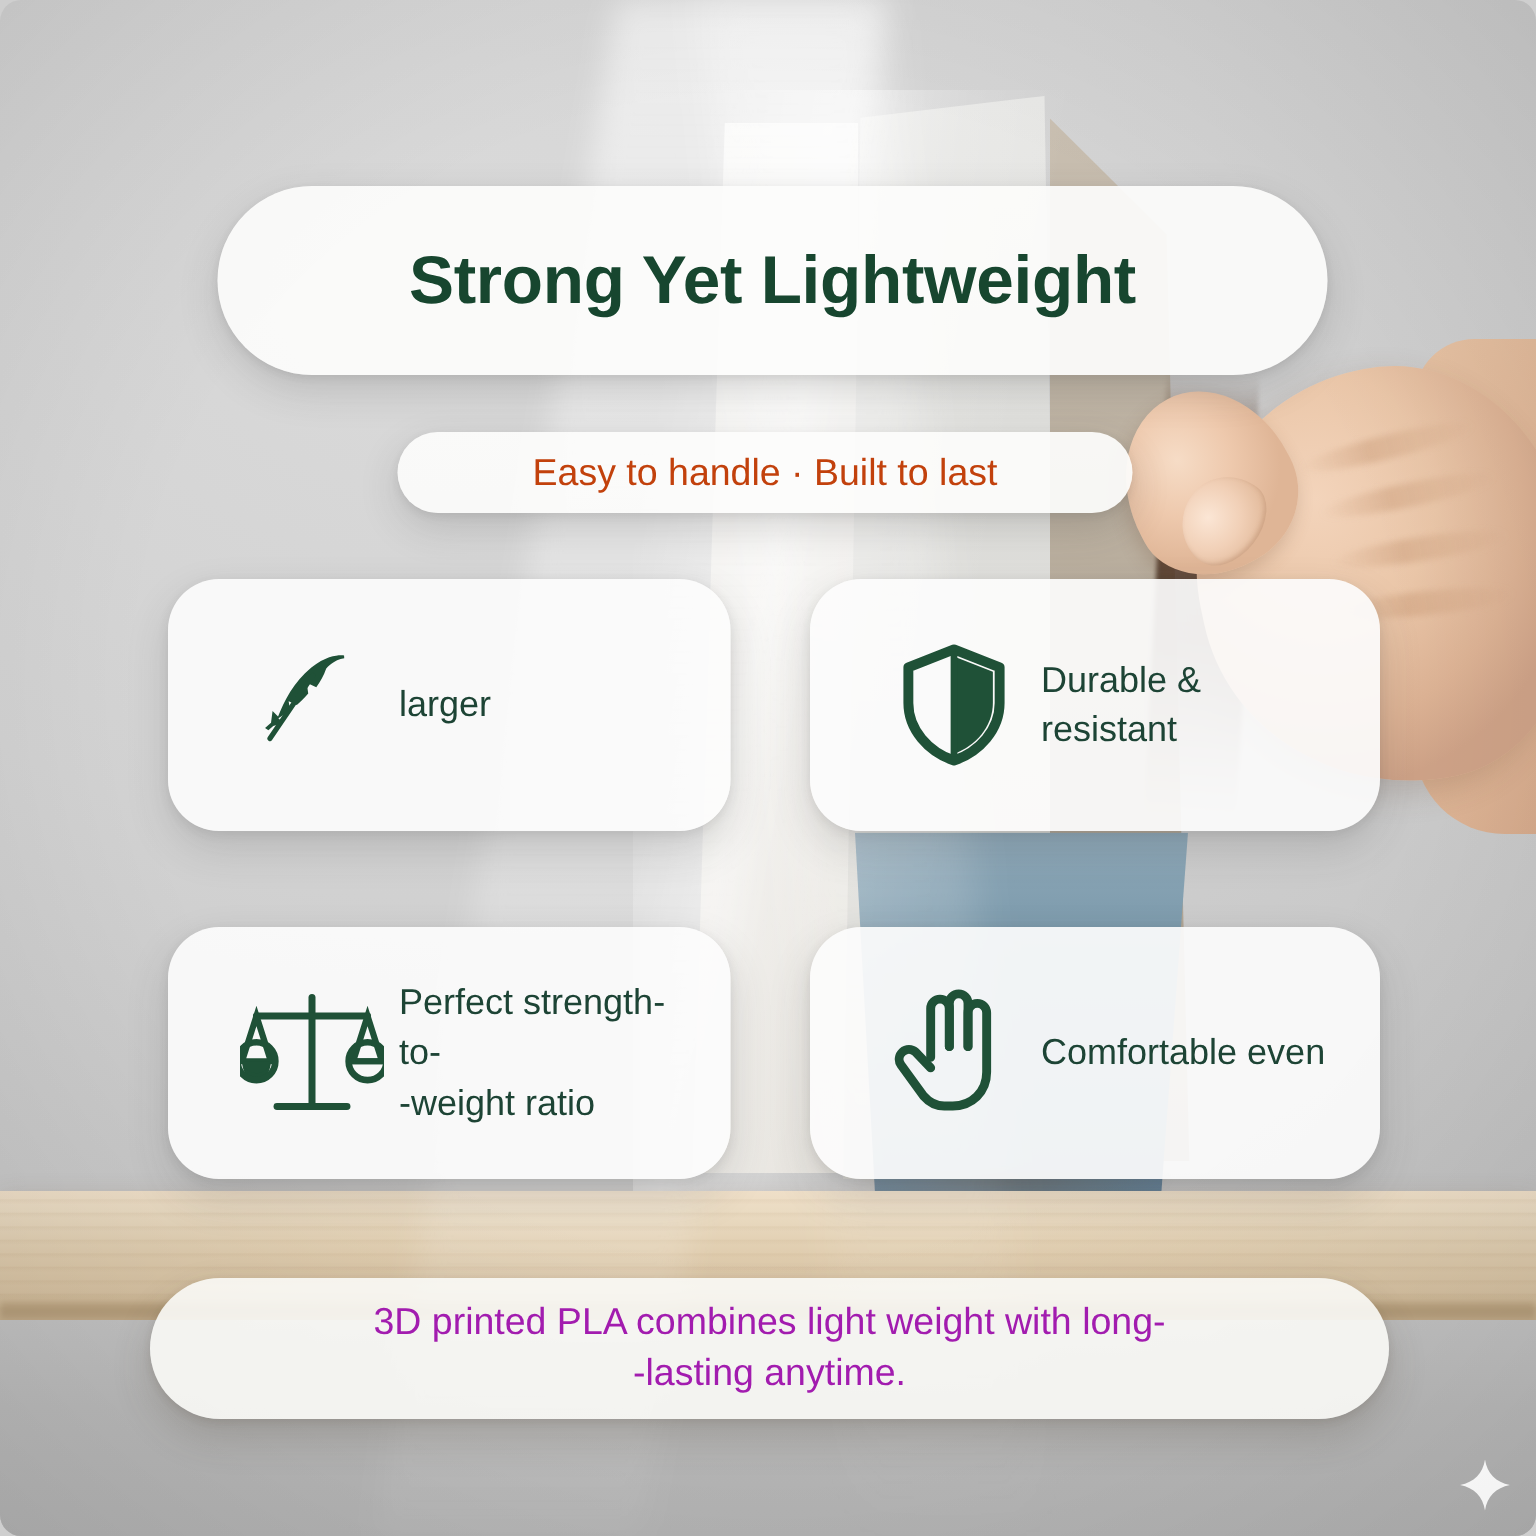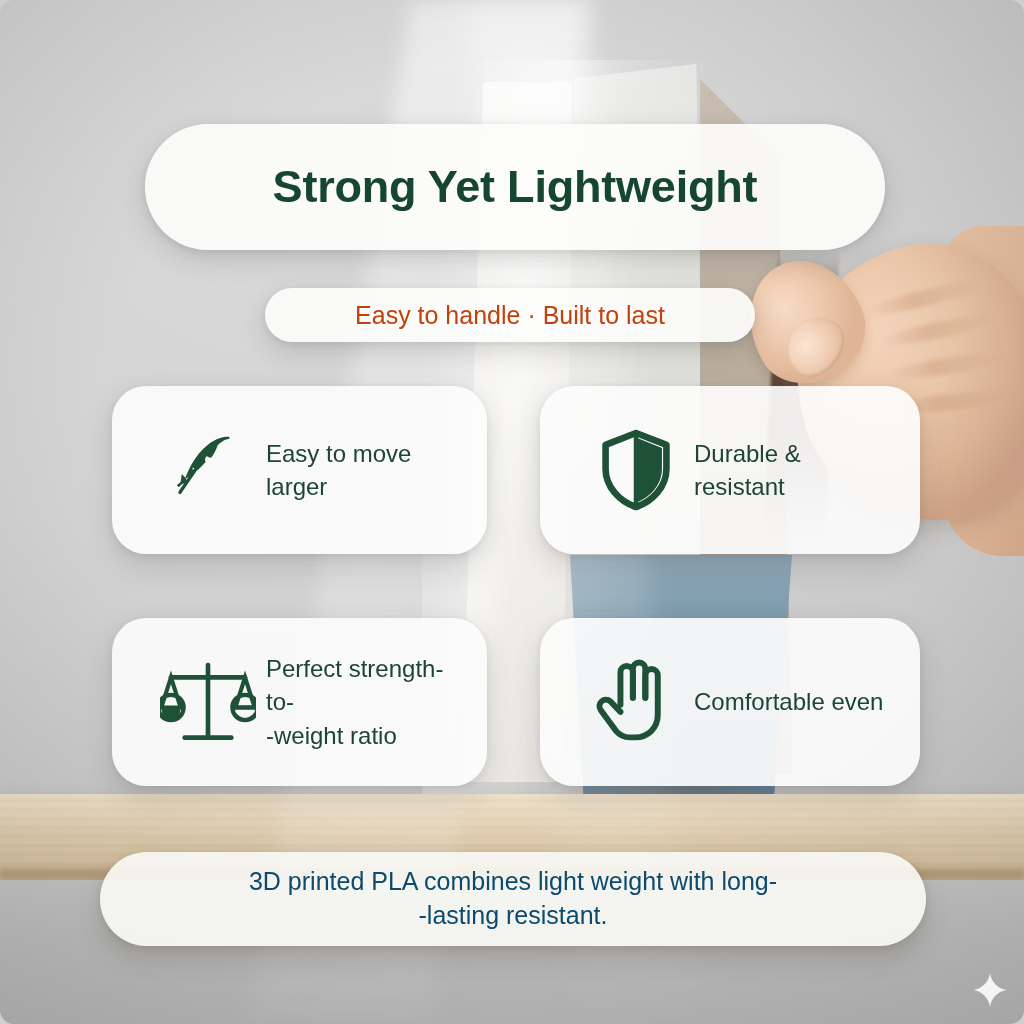--- a/index.html
+++ b/index.html
@@ -166,21 +166,21 @@
   .c4{left:540px;top:618px;width:380px;height:168px;padding-left:48px;}
 
   .foot-pill{
     position:absolute;left:100px;top:852px;width:826px;height:94px;
     background:rgba(250,249,246,.90);
     border-radius:999px;
     box-shadow:0 12px 26px rgba(70,60,45,.20), 0 2px 6px rgba(70,60,45,.12);
     display:flex;align-items:center;justify-content:center;
   }
   .foot-text{
-    font-size:25px;color:#0c4a6e;text-align:center;line-height:1.35;max-width:700px;
+    font-size:25px;color:#a21caf;text-align:center;line-height:1.35;max-width:700px;
   }
 
   .sparkle{position:absolute;right:14px;bottom:14px;width:40px;height:40px;opacity:.92;}
 </style>
 </head>
 <body>
 
 <div class="stage">
 
   <div class="photo">
@@ -231,21 +231,20 @@
     <div class="card c1">
       <div class="ic">
         <svg width="84" height="84" viewBox="0 0 64 64" aria-hidden="true">
           <g transform="rotate(-4 32 32)">
             <path d="M50 8C50 8 43 6 33 13c-9.6 6.7-15 16.3-18.6 23.6l-2.6-2.9-1.2 5.9-3.2 2.4 1.6 1.3 2.6-2 5.1-1.2-2.2-2.6c1.5-.8 3.6-1.9 6.2-3.6l-.4-4.6 4 2.1c2-1.5 4.1-3.3 6.2-5.4l-.4-5.4 4.7 2.5c2.2-2.6 4.2-5.6 5.7-9.1 0 0 4.3-4.5 9.5-4.6z" fill="#1f5137"></path>
             <path d="M9.5 47.5 33.5 17" stroke="#1f5137" stroke-width="2.6" stroke-linecap="round" fill="none"></path>
           </g>
         </svg>
       </div>
       <div class="ctext">
-        <div>Easy to move</div>
         <div>larger</div>
       </div>
     </div>
 
     <div class="card c3">
       <div class="ic">
         <svg width="100" height="92" viewBox="0 0 70 64" aria-hidden="true">
           <g stroke="#1f5137" stroke-width="3.4" fill="none" stroke-linecap="round">
             <line x1="35" y1="5" x2="35" y2="56"></line>
             <line x1="8" y1="14" x2="62" y2="14"></line>
@@ -291,21 +290,21 @@
         </svg>
       </div>
       <div class="ctext">
         <div>Comfortable even</div>
       </div>
     </div>
 
     <div class="foot-pill">
       <div class="foot-text">
         <div>3D printed PLA combines light weight with long-</div>
-        <div>-lasting resistant.</div>
+        <div>-lasting anytime.</div>
       </div>
     </div>
 
     <div class="sparkle">
       <svg width="40" height="40" viewBox="0 0 40 40" aria-hidden="true">
         <path d="M20 3c1.4 9.3 7.3 15.2 16.6 17-9.3 1.8-15.2 7.7-16.6 17-1.4-9.3-7.3-15.2-16.6-17C12.7 18.2 18.6 12.3 20 3z" fill="#ffffff" opacity="0.95"></path>
       </svg>
     </div>
 
   </div>

